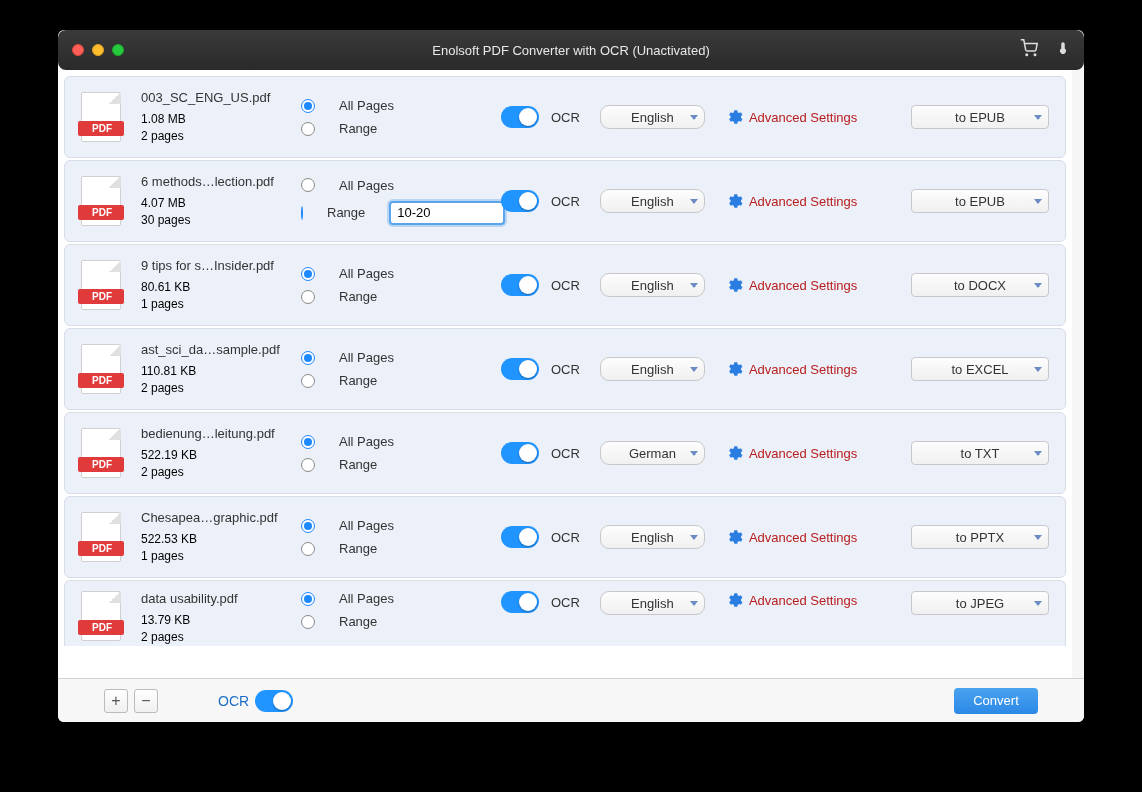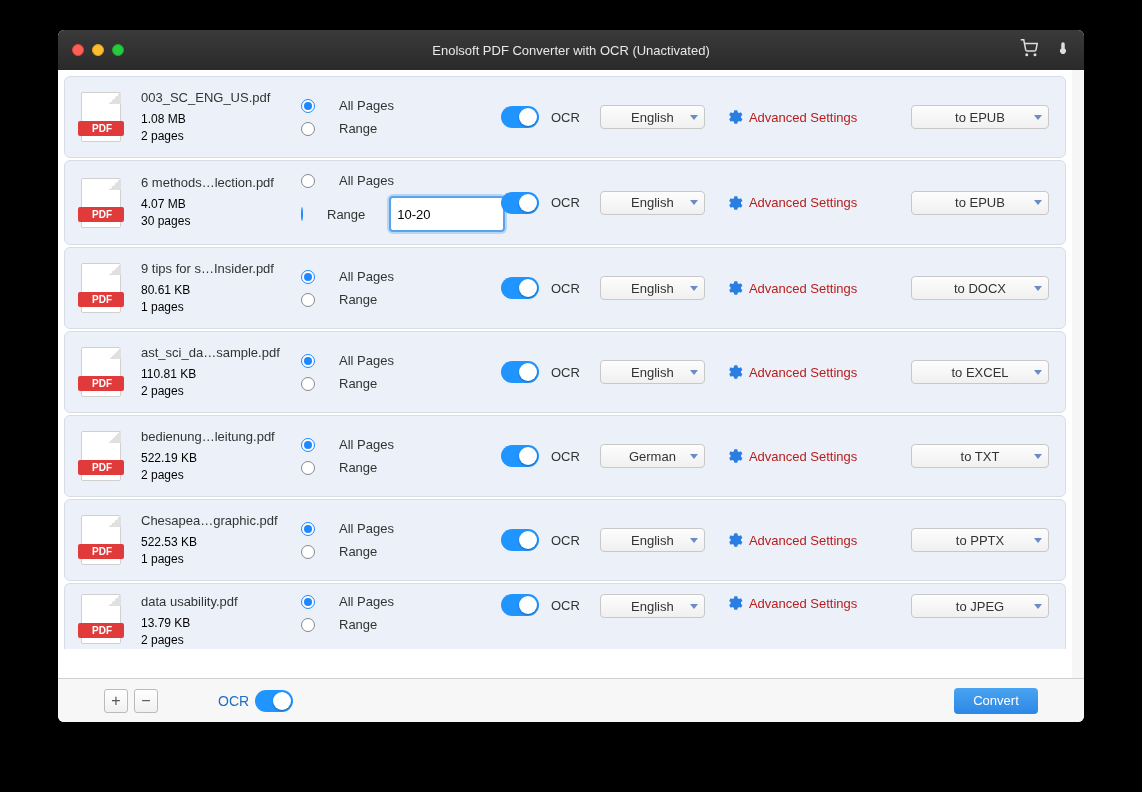--- a/index.html
+++ b/index.html
@@ -1,18 +1,18 @@
 <!DOCTYPE html>
 <html><head>
 <meta charset="utf-8">
 <style>
 * { margin: 0; padding: 0; box-sizing: border-box; font-family: -apple-system, BlinkMacSystemFont, "Segoe UI", Helvetica, Arial, sans-serif; }
 body { background: #000; width: 1142px; height: 792px; padding: 30px 58px 70px 58px; }
 .window { width: 100%; height: 100%; background: #fff; border-radius: 6px; overflow: hidden; display: flex; flex-direction: column; box-shadow: 0 20px 50px rgba(0,0,0,0.6); }
-.titlebar { background: linear-gradient(#3a3a3a, #2a2a2a); height: 40px; display: flex; align-items: center; padding: 0 14px; position: relative; }
+.titlebar { background: linear-gradient(#3a3a3a, #2a2a2a); height: 40px; display: flex; align-items: center; padding: 0 14px; position: relative; border-radius: 8px; }
 .traffic { display: flex; gap: 8px; }
 .dot { width: 12px; height: 12px; border-radius: 50%; }
 .dot.red { background: #ff5f56; border: .5px solid #e0443e; }
 .dot.yellow { background: #ffbd2e; border: .5px solid #dea123; }
 .dot.green { background: #27c93f; border: .5px solid #1aab29; }
 .title { position: absolute; left: 0; right: 0; text-align: center; color: #e8e8e8; font-size: 13px; font-weight: 400; pointer-events: none; }
 .tb-right { margin-left: auto; display: flex; gap: 18px; align-items: center; }
 .tb-icon { color: #ddd; font-size: 16px; }
 
 .content { flex: 1; overflow: hidden; display: flex; }
@@ -31,28 +31,28 @@
 .meta { width: 140px; flex-shrink: 0; }
 .fname { font-size: 13px; color: #333; font-weight: 400; margin-bottom: 6px; white-space: nowrap; overflow: hidden; text-overflow: ellipsis; }
 .fsize, .fpages { font-size: 12px; color: #000000; line-height: 1.4; }
 
 .pages-opts { display: flex; flex-direction: column; gap: 8px; width: 180px; flex-shrink: 0; }
 .radio-line { display: flex; align-items: center; gap: 24px; }
 .radio { width: 14px; height: 14px; border-radius: 50%; border: 1px solid #888; background: #fff; position: relative; }
 .radio.on { border-color: #1e88ff; }
 .radio.on::after { content: ""; position: absolute; inset: 2px; background: #1e88ff; border-radius: 50%; }
 .radio-label { font-size: 13px; color: #333; }
-.range-input { width: 116px; height: 24px; border: 2px solid #5aa4eb; border-radius: 4px; padding: 16px 6px; font-size: 13px; background: #fff; outline: none; box-shadow: 0 0 0 2px rgba(90,164,235,0.35); }
+.range-input { width: 116px; height: 24px; border: 2px solid #5aa4eb; border-radius: 4px; padding: 4px 6px; font-size: 13px; background: #fff; outline: none; box-shadow: 0 0 0 2px rgba(90,164,235,0.35); }
 
 .mid { display: flex; align-items: center; gap: 12px; flex-shrink: 0; }
 .toggle { width: 38px; height: 22px; background: #2094ff; border-radius: 11px; position: relative; }
 .toggle::after { content: ""; position: absolute; width: 18px; height: 18px; background: #fff; border-radius: 50%; top: 2px; right: 2px; box-shadow: 0 1px 2px rgba(0,0,0,.3);}
 .ocr-lbl { font-size: 13px; color: #333; }
 
-.lang-sel { width: 105px; height: 24px; background: linear-gradient(#fdfdfd,#f0f0f0); border: 1px solid #c8c8c8; border-radius: 4px; display: flex; align-items: center; justify-content: center; position: relative; font-size: 13px; color: #333; flex-shrink: 0; }
+.lang-sel { width: 105px; height: 24px; background: linear-gradient(#fdfdfd,#f0f0f0); border: 1px solid #c8c8c8; border-radius: 9px; display: flex; align-items: center; justify-content: center; position: relative; font-size: 13px; color: #333; flex-shrink: 0; }
 .lang-sel::after { content: ""; position: absolute; right: 6px; width: 0; height: 0; border-left: 4px solid transparent; border-right: 4px solid transparent; border-top: 5px solid #6b8bc4; }
 
 .adv { display: flex; align-items: center; gap: 6px; flex-shrink: 0; }
 .gear { width: 18px; height: 18px; }
 .gear svg { width: 100%; height: 100%; fill: #2a7de1; }
 .adv-lbl { font-size: 13px; color: #b91c1c; }
 
 .fmt-sel { width: 138px; height: 24px; background: linear-gradient(#fdfdfd,#f0f0f0); border: 1px solid #c8c8c8; border-radius: 4px; display: flex; align-items: center; justify-content: center; position: relative; font-size: 13px; color: #333; margin-left: auto; flex-shrink: 0; }
 .fmt-sel::after { content: ""; position: absolute; right: 6px; width: 0; height: 0; border-left: 4px solid transparent; border-right: 4px solid transparent; border-top: 5px solid #6b8bc4; }
 

